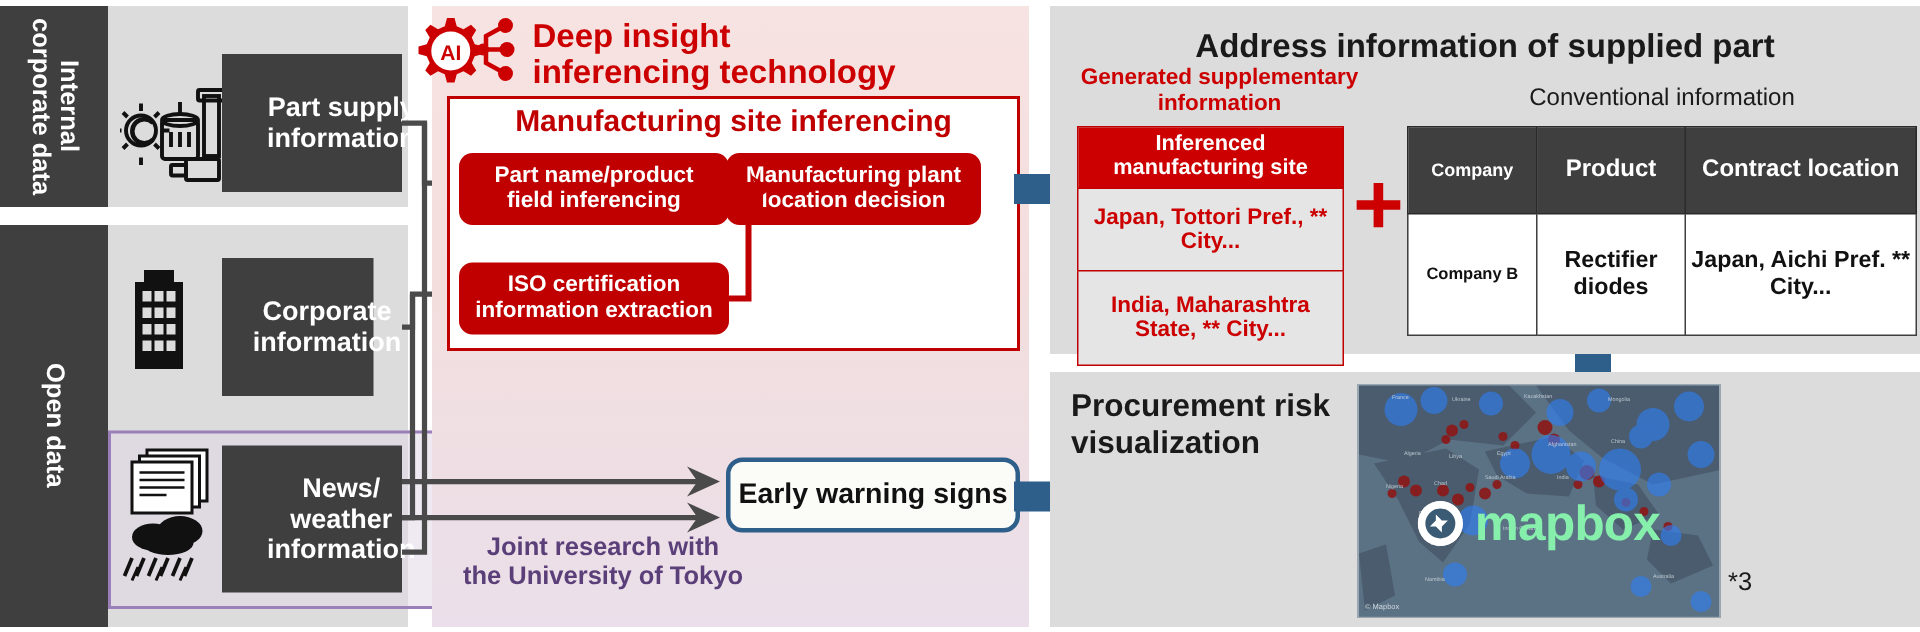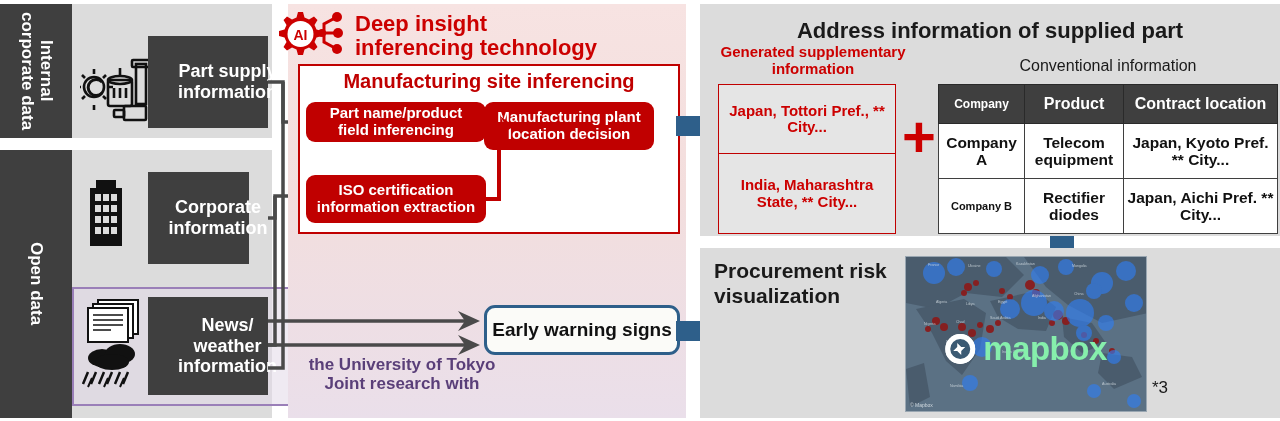--- a/index.html
+++ b/index.html
@@ -168,34 +168,34 @@
   </svg>
 </div>
 <div class="abs deep-title" style="left:355px;top:12px;width:330px;font-size:22px;">
   <div>Deep insight</div>
   <div>inferencing technology</div>
 </div>
 
 <div class="abs mfg-box" style="left:298px;top:64px;width:382px;height:170px;"></div>
 <div class="abs mfg-title" style="left:298px;top:70px;width:382px;font-size:20px;">Manufacturing site inferencing</div>
 
-<div class="abs red-pill" style="left:306px;top:102px;width:180px;height:40px;font-size:15px;padding:0 14px;">Part name/product field inferencing</div>
+<div class="abs red-pill" style="left:306px;top:102px;width:180px;height:48px;font-size:15px;padding:0 14px;">Part name/product field inferencing</div>
 <div class="abs red-pill" style="left:306px;top:175px;width:180px;height:48px;font-size:15px;padding:0 6px;">ISO certification information extraction</div>
 <div class="abs red-pill" style="left:484px;top:102px;width:170px;height:48px;font-size:15px;padding:0 6px;">Manufacturing plant location decision</div>
 
 <svg class="abs" style="left:484px;top:96px;width:40px;height:135px;" viewBox="0 0 40 135">
   <g fill="none" stroke="#c00000" stroke-width="4">
     <path d="M2 103 L15 103 L15 30 L24 30"></path>
   </g>
   <path d="M16 20 L30 30 L16 40 L22 30 Z" fill="#c00000"></path>
 </svg>
 
 <div class="abs joint-text" style="left:272px;top:355px;width:260px;font-size:17px;">
+  <div>Joint research with</div>
   <div>the University of Tokyo</div>
-  <div>Joint research with</div>
 </div>
 
 <svg class="abs" style="left:268px;top:305px;width:220px;height:56px;" viewBox="0 0 220 56">
   <g fill="none" stroke="#4a4a4a" stroke-width="3.5">
     <path d="M0 16 L198 16"></path>
       <path d="M0 40 L198 40"></path>
   </g>
   <path d="M190 6 L212 16 L190 26 L197 16 Z" fill="#4a4a4a"></path>
   <path d="M190 30 L212 40 L190 50 L197 40 Z" fill="#4a4a4a"></path>
 </svg>
@@ -213,44 +213,42 @@
 </svg>
 
 <div class="abs rt-panel" style="left:700px;top:4px;width:580px;height:232px;"></div>
 <div class="abs rt-title" style="left:700px;top:18px;width:580px;font-size:22px;">Address information of supplied part</div>
 <div class="abs gen-supp" style="left:704px;top:44px;width:218px;font-size:15px;">Generated supplementary information</div>
 <div class="abs conv-title" style="left:938px;top:57px;width:340px;font-size:16px;">Conventional information</div>
 
 <div class="abs" style="left:718px;top:84px;width:178px;height:150px;">
   <table class="red-tbl">
     <tbody>
+        <tr>
+          <th style="font-size:14.5px;height:38px;">Inferenced manufacturing site</th>
+        </tr>
     <tr>
           <td style="font-size:15px;height:52px;">Japan, Tottori Pref., ** City...</td>
         </tr>
     <tr>
           <td style="font-size:15px;height:60px;">India, Maharashtra State, ** City...</td>
         </tr>
   </tbody>
     </table>
 </div>
 
 <div class="abs plus" style="left:898px;top:108px;width:42px;text-align:center;font-size:58px;">+</div>
 
 <div class="abs" style="left:938px;top:84px;width:340px;height:140px;">
   <table class="conv-tbl">
     <tbody>
         <tr>
       <th style="font-size:12px;height:36px;width:83px;">Company</th>
       <th style="font-size:16px;width:96px;">Product</th>
       <th style="font-size:16px;">Contract location</th>
-    </tr>
-    <tr>
-      <td style="font-size:15.5px;height:52px;">Company A</td>
-      <td style="font-size:15.5px;">Telecom equipment</td>
-      <td style="font-size:15.5px;">Japan, Kyoto Pref. ** City...</td>
     </tr>
     <tr>
       <td style="font-size:11px;height:52px;">Company B</td>
       <td style="font-size:15.5px;">Rectifier diodes</td>
       <td style="font-size:15.5px;">Japan, Aichi Pref. ** City...</td>
     </tr>
   </tbody>
     </table>
 </div>
 

